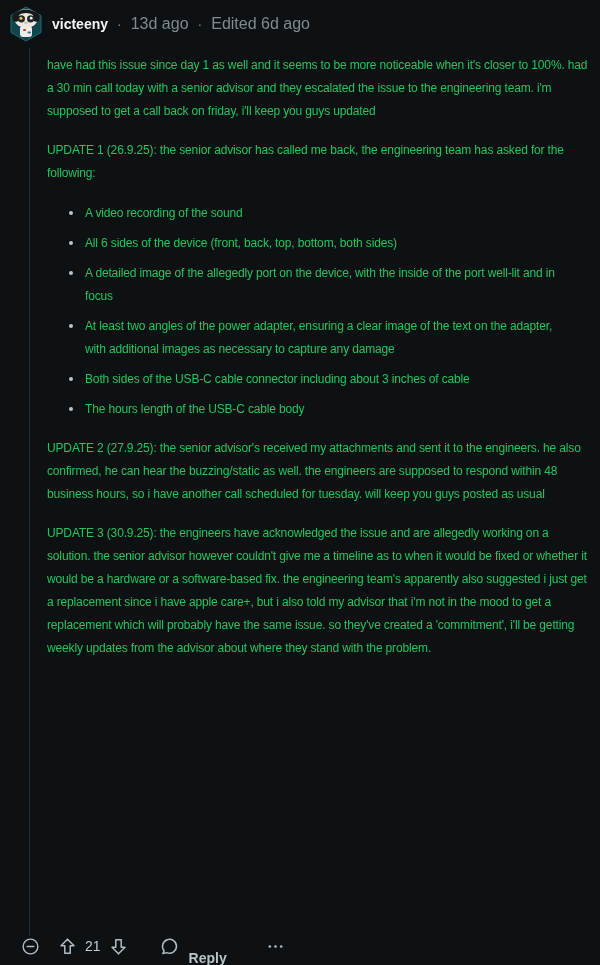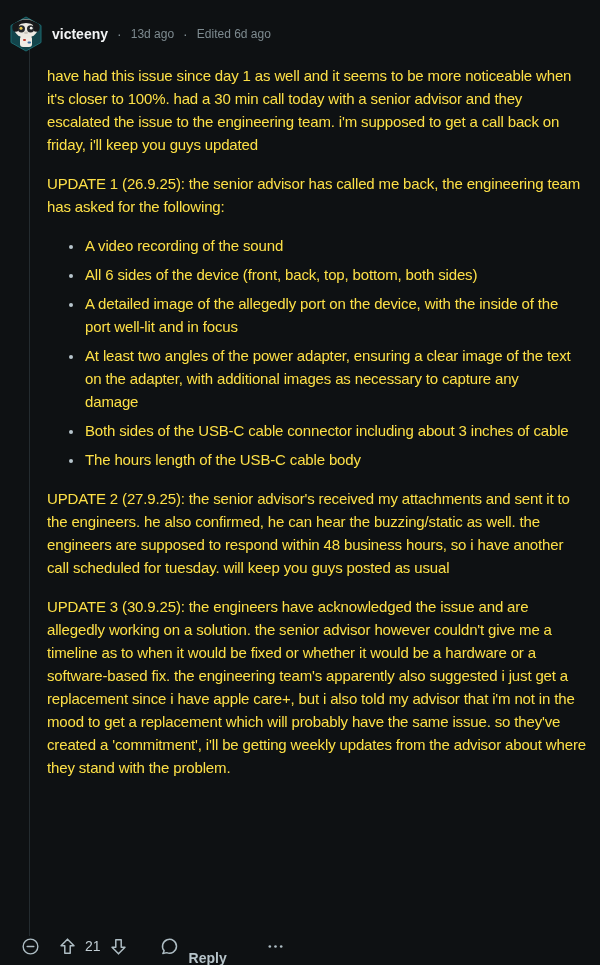--- a/index.html
+++ b/index.html
@@ -9,30 +9,30 @@
     font-family:"Liberation Sans",sans-serif;
     -webkit-font-smoothing:antialiased;
   }
   .thread-line{
     position:absolute;left:29px;top:48px;height:888px;width:1px;
     background:#242c30;
   }
   
   .comment-header{
     display:flex;align-items:center;gap:8px;
-    padding:16px 16px 4px 8px;position:relative;z-index:2;
+    padding:6px 16px 4px 8px;position:relative;z-index:2;
   }
   .avatar{width:36px;height:36px;flex:0 0 auto;cursor:pointer;}
   .username{font-size:14px;font-weight:700;color:#f2f4f5;cursor:pointer;}
-  .meta{font-size:12px;color:#7e8b90;}
+  .meta{font-size:16px;color:#7e8b90;}
   .meta-dot{font-size:14px;color:#7e8b90;margin:0 1px;}
   
   .comment-body{
     padding:8px 12px 0 47px;
-    color:#fde047;font-size:15px;line-height:23px;letter-spacing:-0.15px;
+    color:#22c55e;font-size:12px;line-height:23px;letter-spacing:-0.15px;
   }
   .comment-body p{margin:0 0 16px 0;}
   .comment-body ul{margin:2px 0 16px 0;padding:0 0 0 37px;}
   .comment-body li{margin:0 12px 6px 0;padding-left:1px;}
   .comment-body li::marker{color:#b7c6cd;font-size:13px;}
   
   .comment-footer{
     position:absolute;left:0;right:0;top:929px;
     display:flex;align-items:center;height:34px;
     color:#aebdc4;

